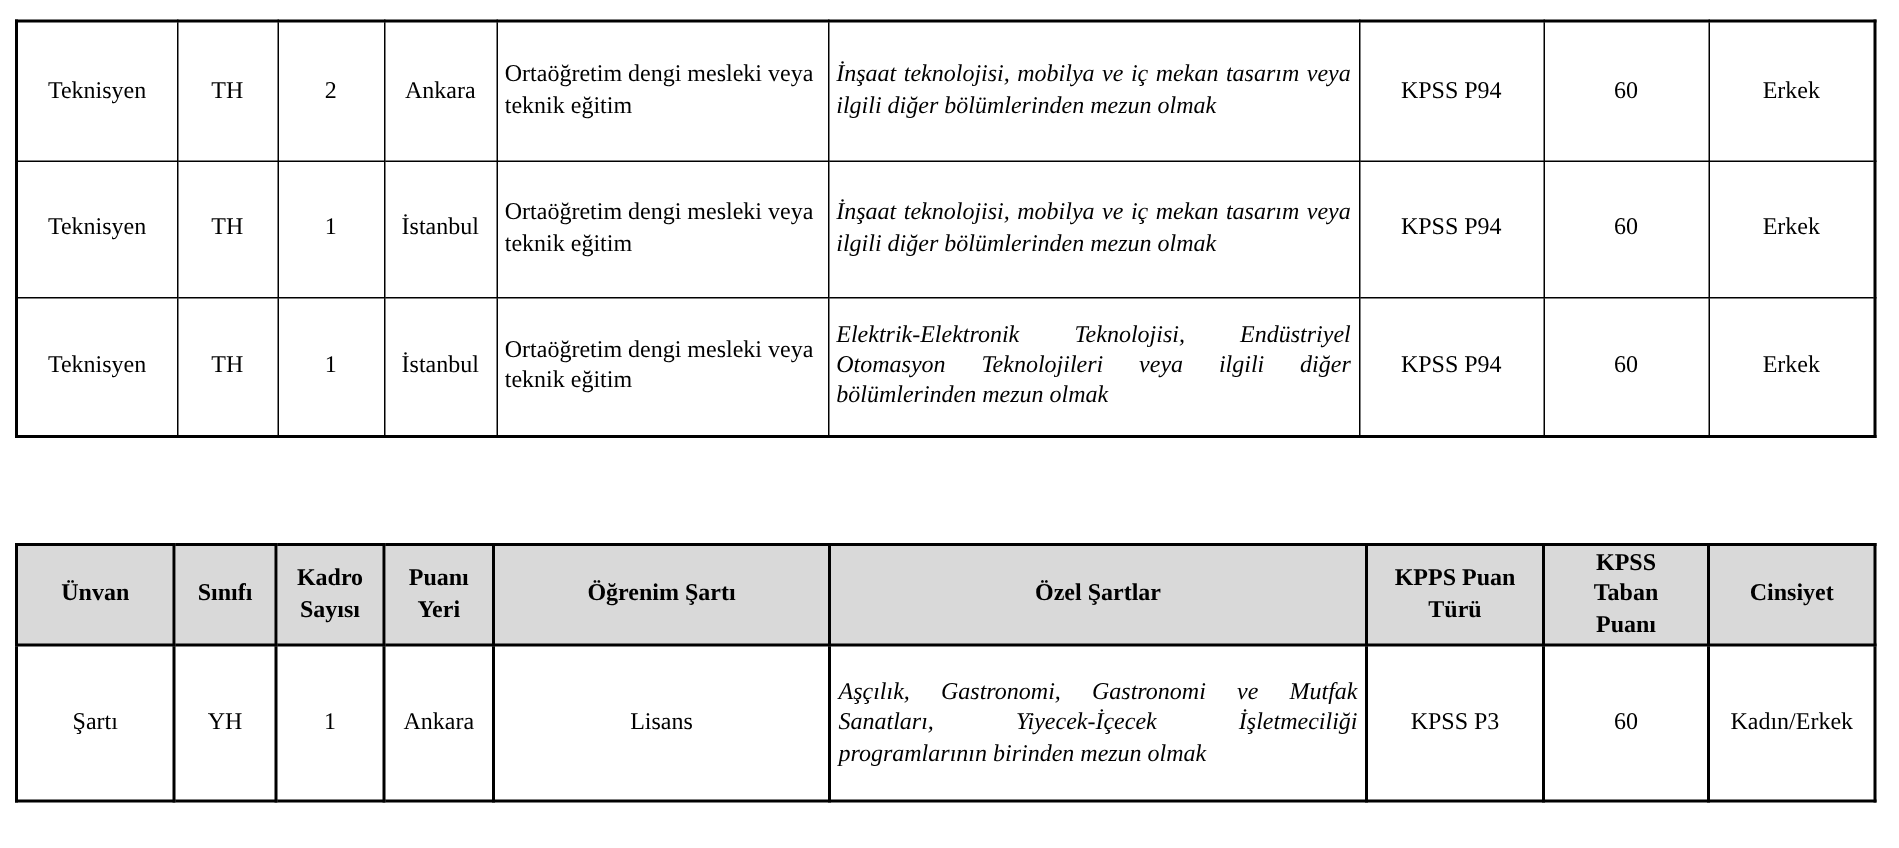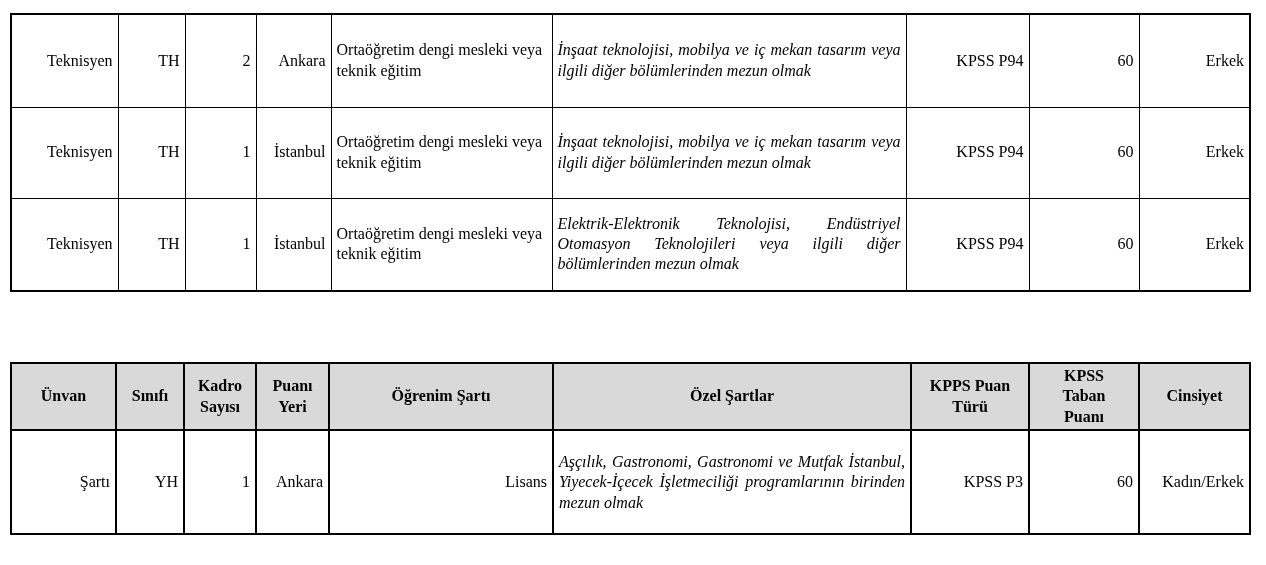--- a/index.html
+++ b/index.html
@@ -15,21 +15,21 @@
   .t1 tr.r2{height:91px;}
   
   .t2{left:10px;top:362px;border:2px solid #000;}
   .t2 th,.t2 td{border:2px solid #000;vertical-align:middle;padding:2px 5px;overflow:hidden;}
   .t2 thead tr{height:62px;}
   .t2 tbody tr{height:104px;}
   .t2 th{background:#d9d9d9;font-weight:bold;font-size:16px;text-align:center;}
   .hdr-narrow span{display:inline-block;max-width:58px;}
   .hdr-mid span{display:inline-block;max-width:96px;}
   
-  .c{text-align:right;margin-top:12px;}
+  .c{text-align:center;margin-top:12px;}
   .l{text-align:left;padding:2px 8px;margin-top:36px;}
   .j{text-align:justify;padding:2px 8px;font-style:italic;}
 </style>
 </head>
 <body>
 
 <div class="page">
 
   <table class="t1">
     <colgroup>
@@ -105,21 +105,21 @@
         <th>Cinsiyet</th>
       </tr>
     </thead>
     <tbody>
       <tr>
         <td class="c">Şartı</td>
         <td class="c">YH</td>
         <td class="c">1</td>
         <td class="c">Ankara</td>
         <td class="c">Lisans</td>
-        <td class="j">Aşçılık, Gastronomi, Gastronomi ve Mutfak İstanbul, Yiyecek-İçecek İşletmeciliği programlarının birinden mezun olmak</td>
+        <td class="j">Aşçılık, Gastronomi, Gastronomi ve Mutfak Sanatları, Yiyecek-İçecek İşletmeciliği programlarının birinden mezun olmak</td>
         <td class="c">KPSS P3</td>
         <td class="c">60</td>
         <td class="c">Kadın/Erkek</td>
       </tr>
     </tbody>
   </table>
 
 </div>
 
 </body></html>

